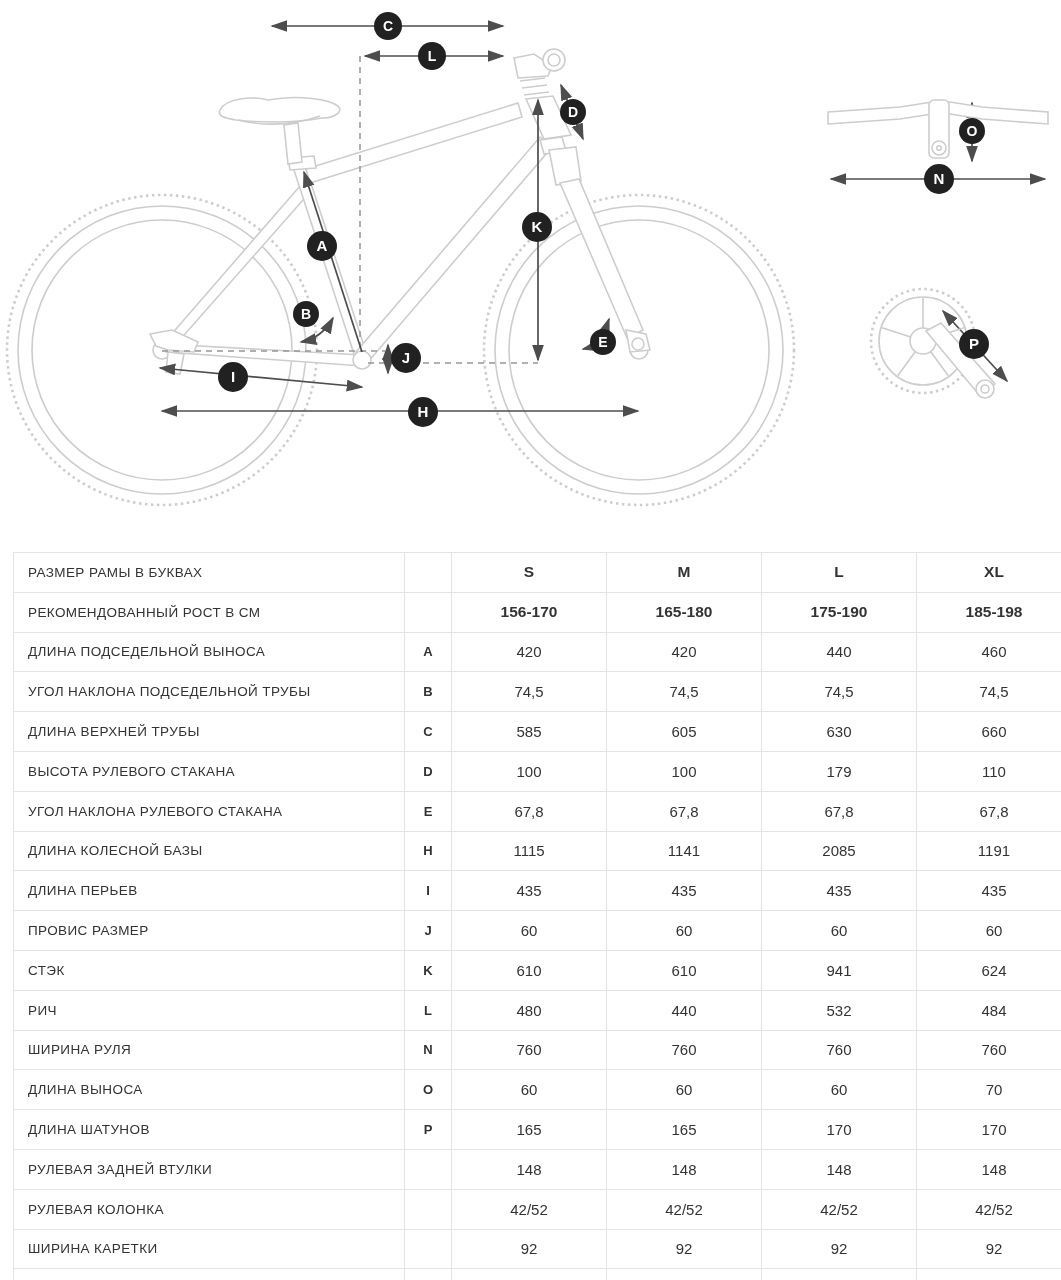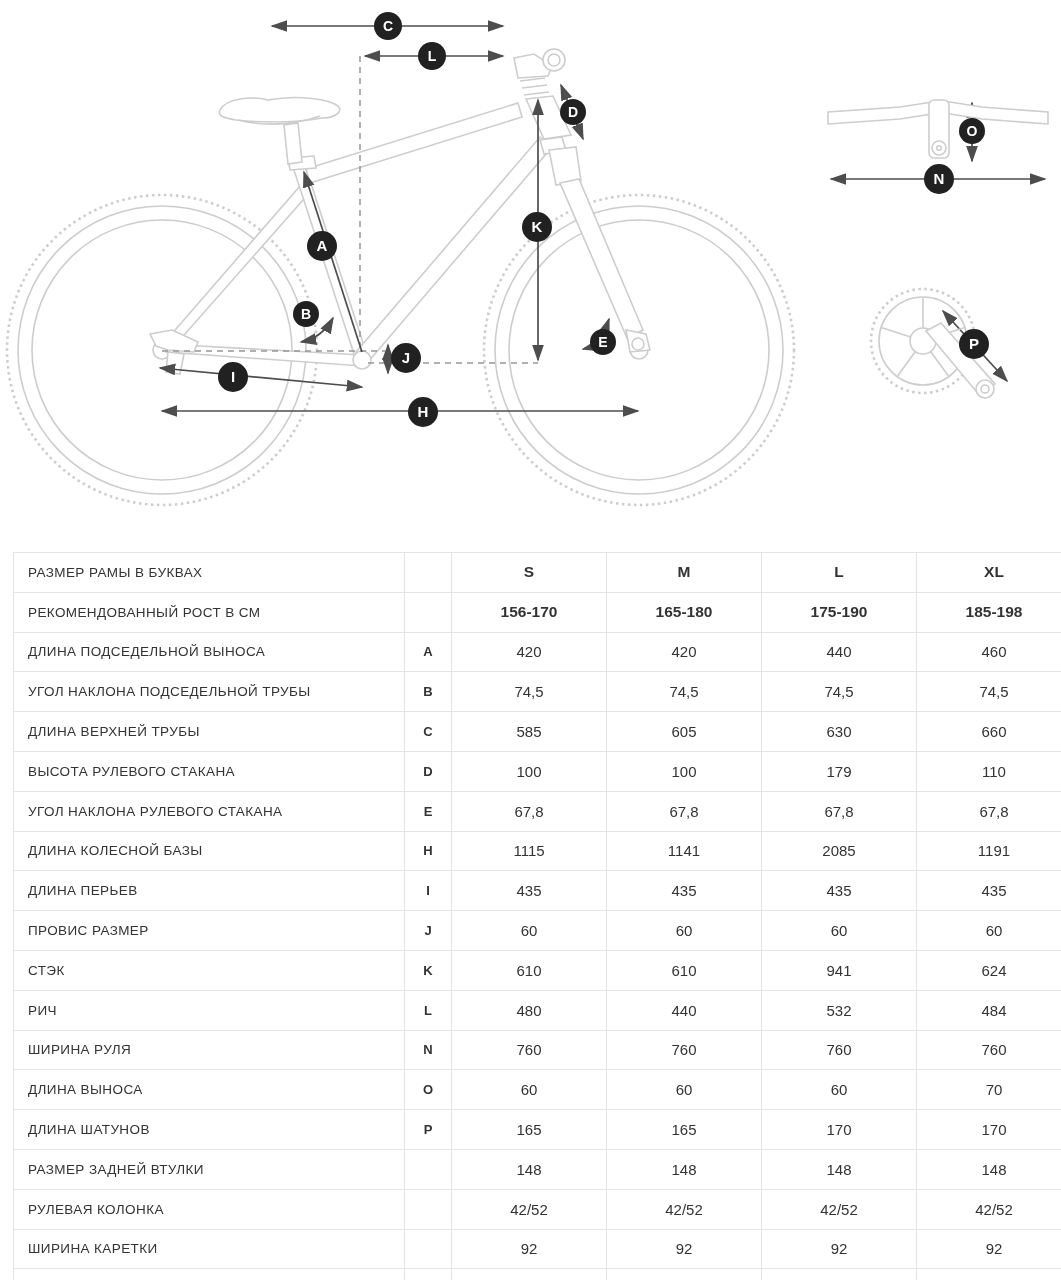--- a/index.html
+++ b/index.html
@@ -299,21 +299,21 @@
         </tr>
         <tr>
           <td class="lbl">ДЛИНА ШАТУНОВ</td>
           <td class="ltr">P</td>
           <td class="val">165</td>
           <td class="val">165</td>
           <td class="val">170</td>
           <td class="val">170</td>
         </tr>
         <tr>
-          <td class="lbl">РАЗМЕР ЗАДНЕЙ ВТУЛКИ</td>
+          <td class="lbl">РУЛЕВАЯ ЗАДНЕЙ ВТУЛКИ</td>
           <td class="ltr"></td>
           <td class="val">148</td>
           <td class="val">148</td>
           <td class="val">148</td>
           <td class="val">148</td>
         </tr>
         <tr>
           <td class="lbl">РУЛЕВАЯ КОЛОНКА</td>
           <td class="ltr"></td>
           <td class="val">42/52</td>

